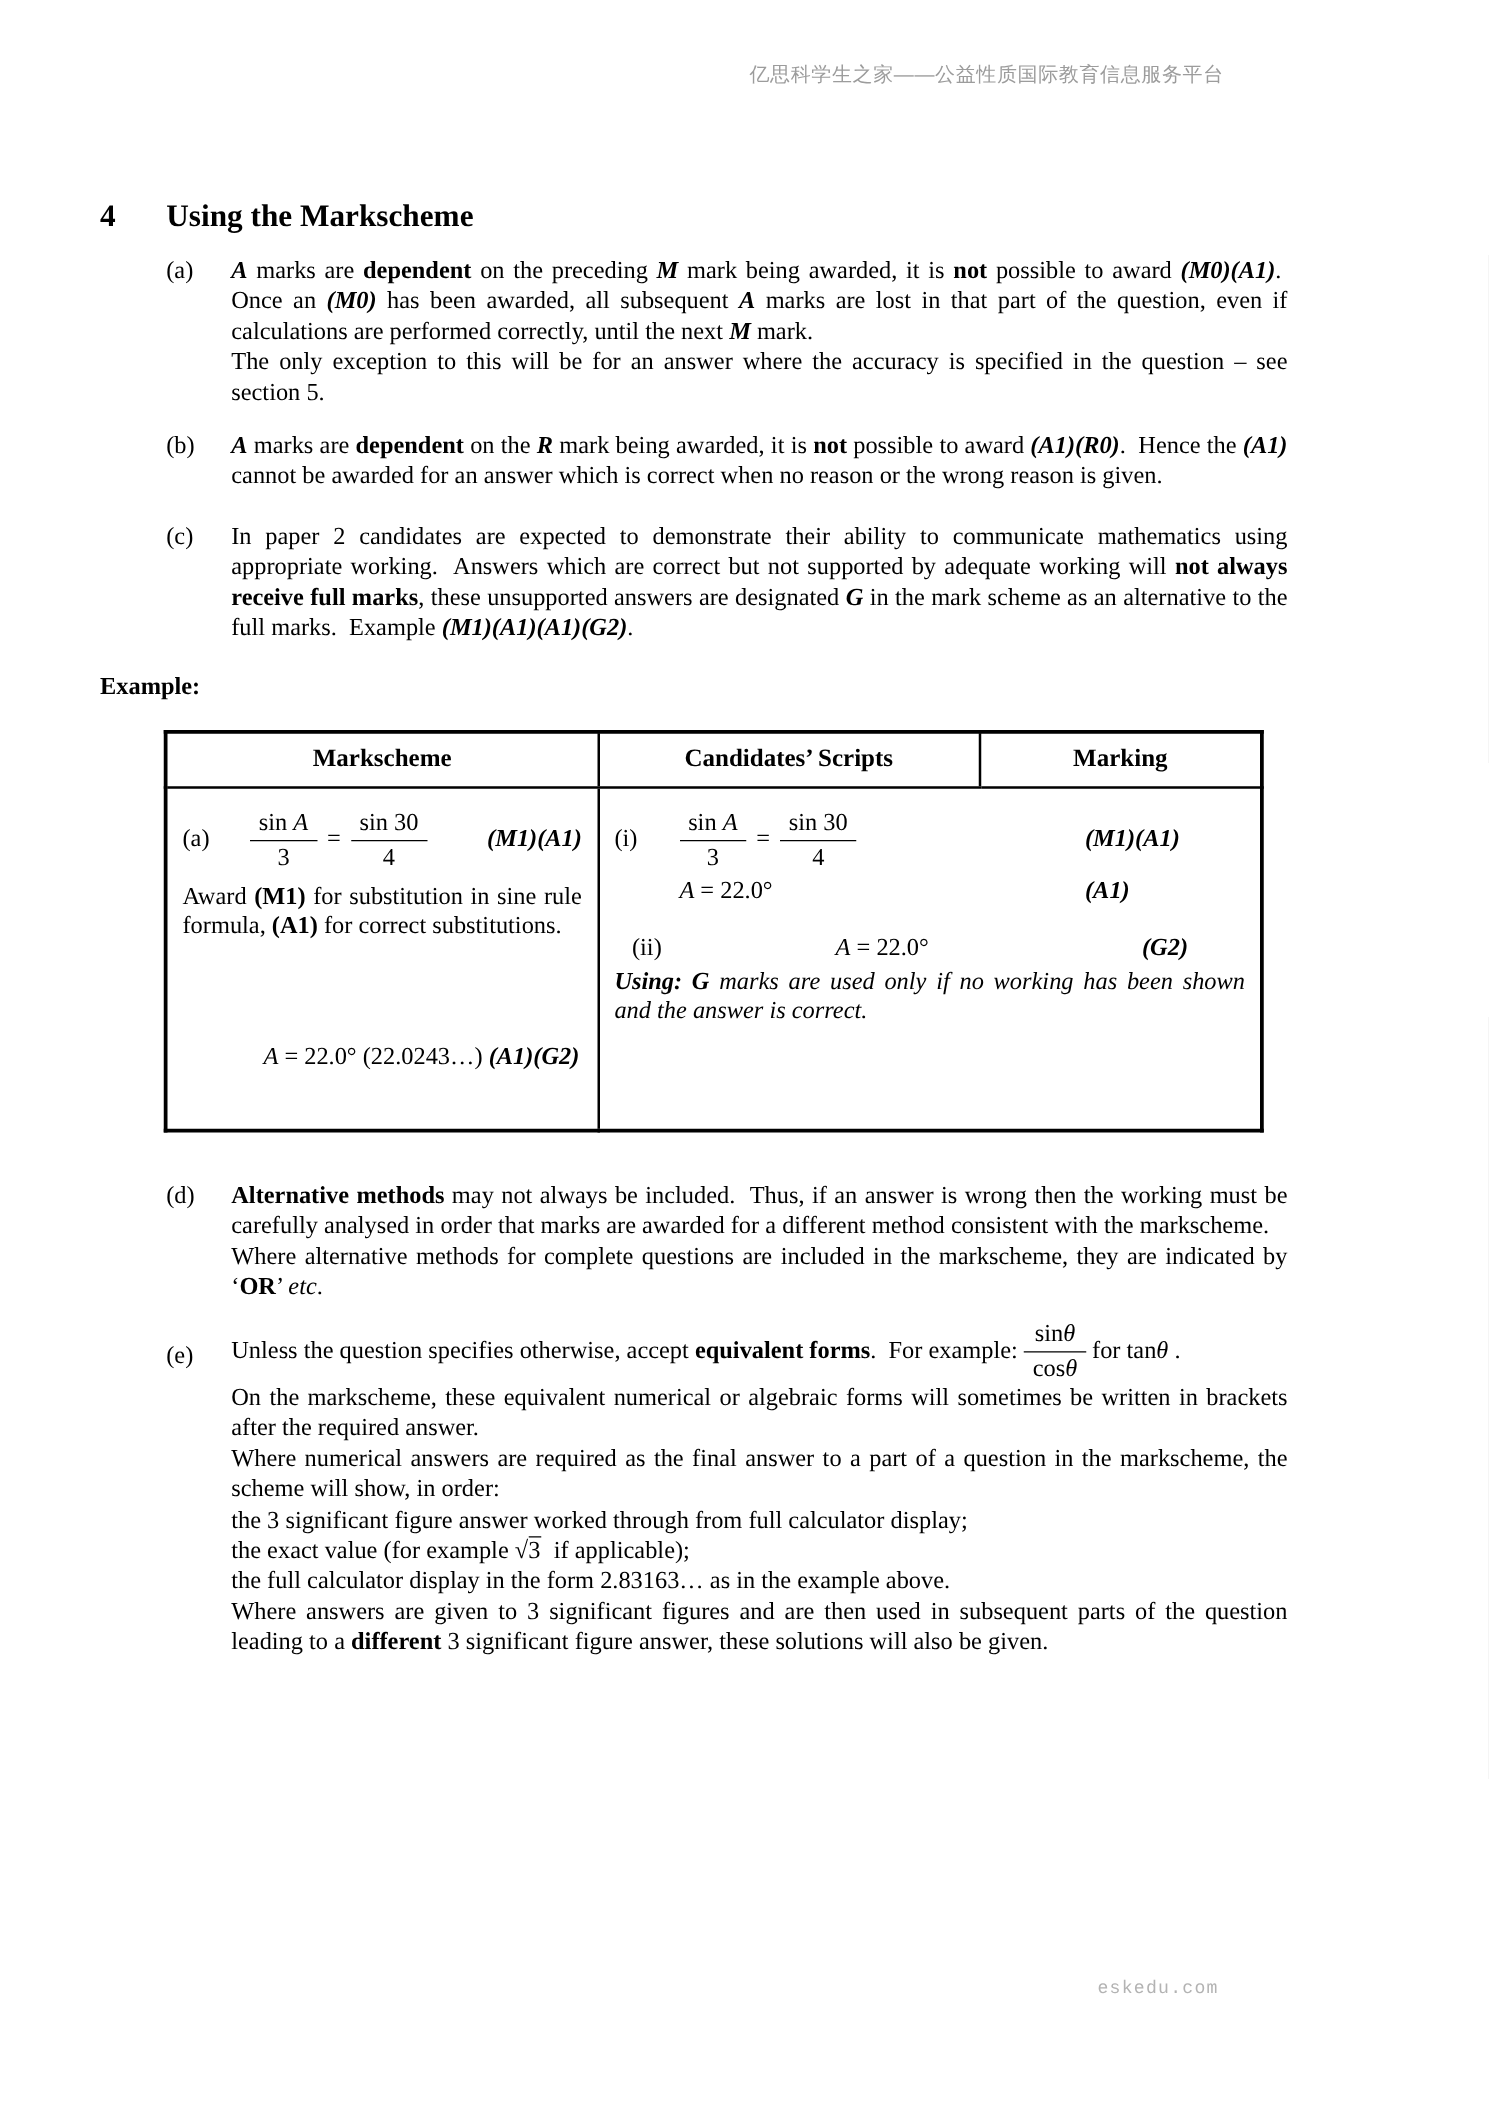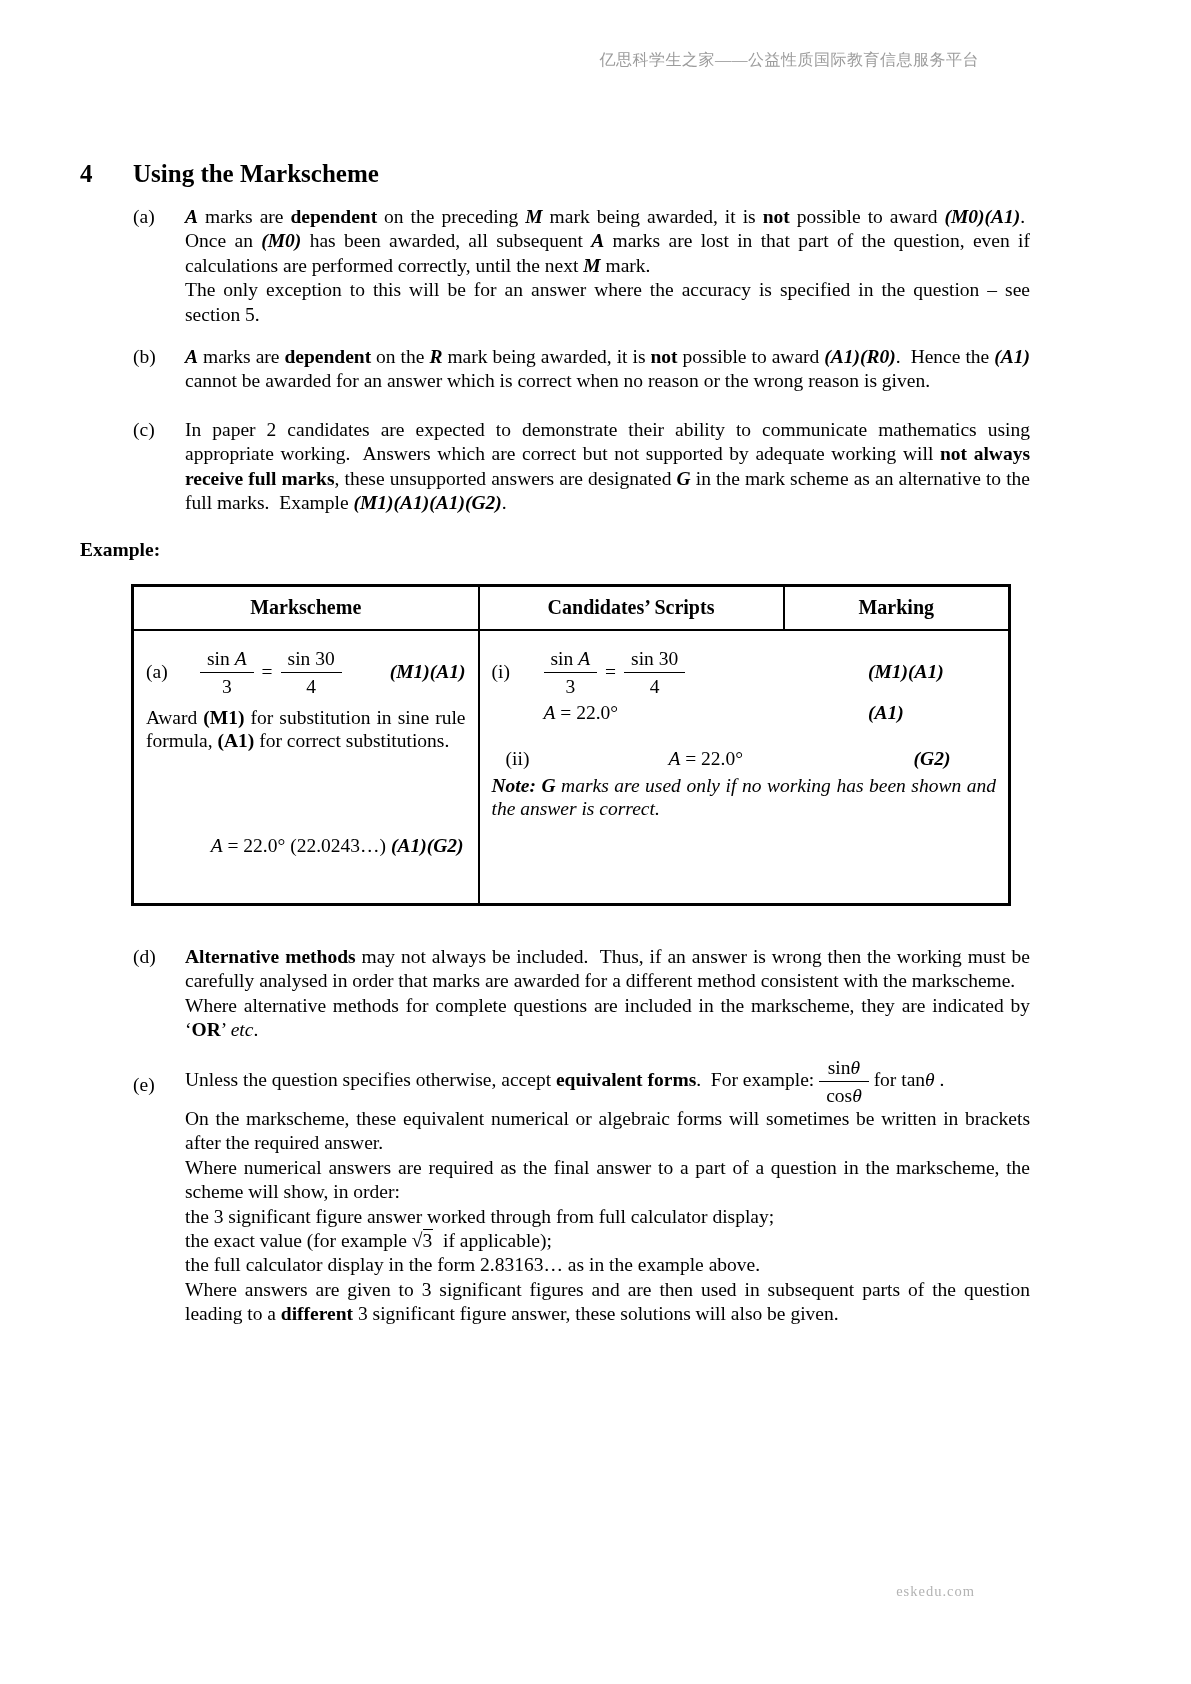--- a/index.html
+++ b/index.html
@@ -9,21 +9,21 @@
     width:1191px; height:1684px;
     background:#ffffff;
     margin:0 auto;
     font-family:"Liberation Serif", serif;
     font-size:19.5px;
     color:#000;
     overflow:hidden;
   }
   .wm-top {
     position:absolute; top:50px; right:212px;
-    font-family:Liberation Serif, serif;
+    font-family:Liberation Sans, sans-serif;
     font-size:16px; color:#9c9c9c; letter-spacing:.5px;
   }
   .title-row {
     position:absolute; top:160px; left:80px;
     font-weight:bold; font-size:25px;
   }
   .title-num { display:inline-block; width:53px; }
 
   .para {
     position:absolute; left:133px; width:897px;
@@ -86,21 +86,21 @@
   .sc-label { flex:0 0 52px; }
   .sc-body { flex:1; }
   .sc-mark { flex:0 0 128px; }
   .sc-note { margin-top:4px; text-align:justify; line-height:1.22; }
 
   .sqrt { white-space:nowrap; }
   .sqrt .rad { border-top:1.5px solid #000; padding-right:1px; }
 
   .wm-bottom {
     position:absolute; top:1583px; right:216px;
-    font-family:Liberation Serif, serif;
+    font-family:Liberation Mono, monospace;
     font-size:14.5px; color:#b3b3b3; letter-spacing:1px;
   }
 </style>
 </head>
 <body>
 
 <div class="page">
 
   <div class="wm-top">亿思科学生之家——公益性质国际教育信息服务平台</div>
 
@@ -176,21 +176,21 @@
           <div class="sc-row sc-row-res">
             <span class="sc-label"></span>
             <span class="sc-body"><i>A</i> = 22.0°</span>
             <span class="mk sc-mark">(A1)</span>
           </div>
           <div class="sc-row sc-row-ii">
             <span class="sc-label">(ii)</span>
             <span class="sc-body"><i>A</i> = 22.0°</span>
             <span class="mk sc-mark">(G2)</span>
           </div>
-          <div class="sc-note"><b><i>Note: G</i></b> <i>marks are used only if no working has been shown and the answer is correct.</i></div>
+          <div class="sc-note"><b><i>Using: G</i></b> <i>marks are used only if no working has been shown and the answer is correct.</i></div>
         </td>
       </tr>
     </tbody>
   </table>
 
   <div class="para" id="item-d">
     <span class="para-label">(d)</span>
     <div class="para-body"><b>Alternative methods</b> may not always be included.&nbsp; Thus, if an answer is wrong then the working must be carefully analysed in order that marks are awarded for a different method consistent with the markscheme.<br>Where alternative methods for complete questions are included in the markscheme, they are indicated by ‘<b>OR</b>’ <i>etc</i>.</div>
   </div>
 

